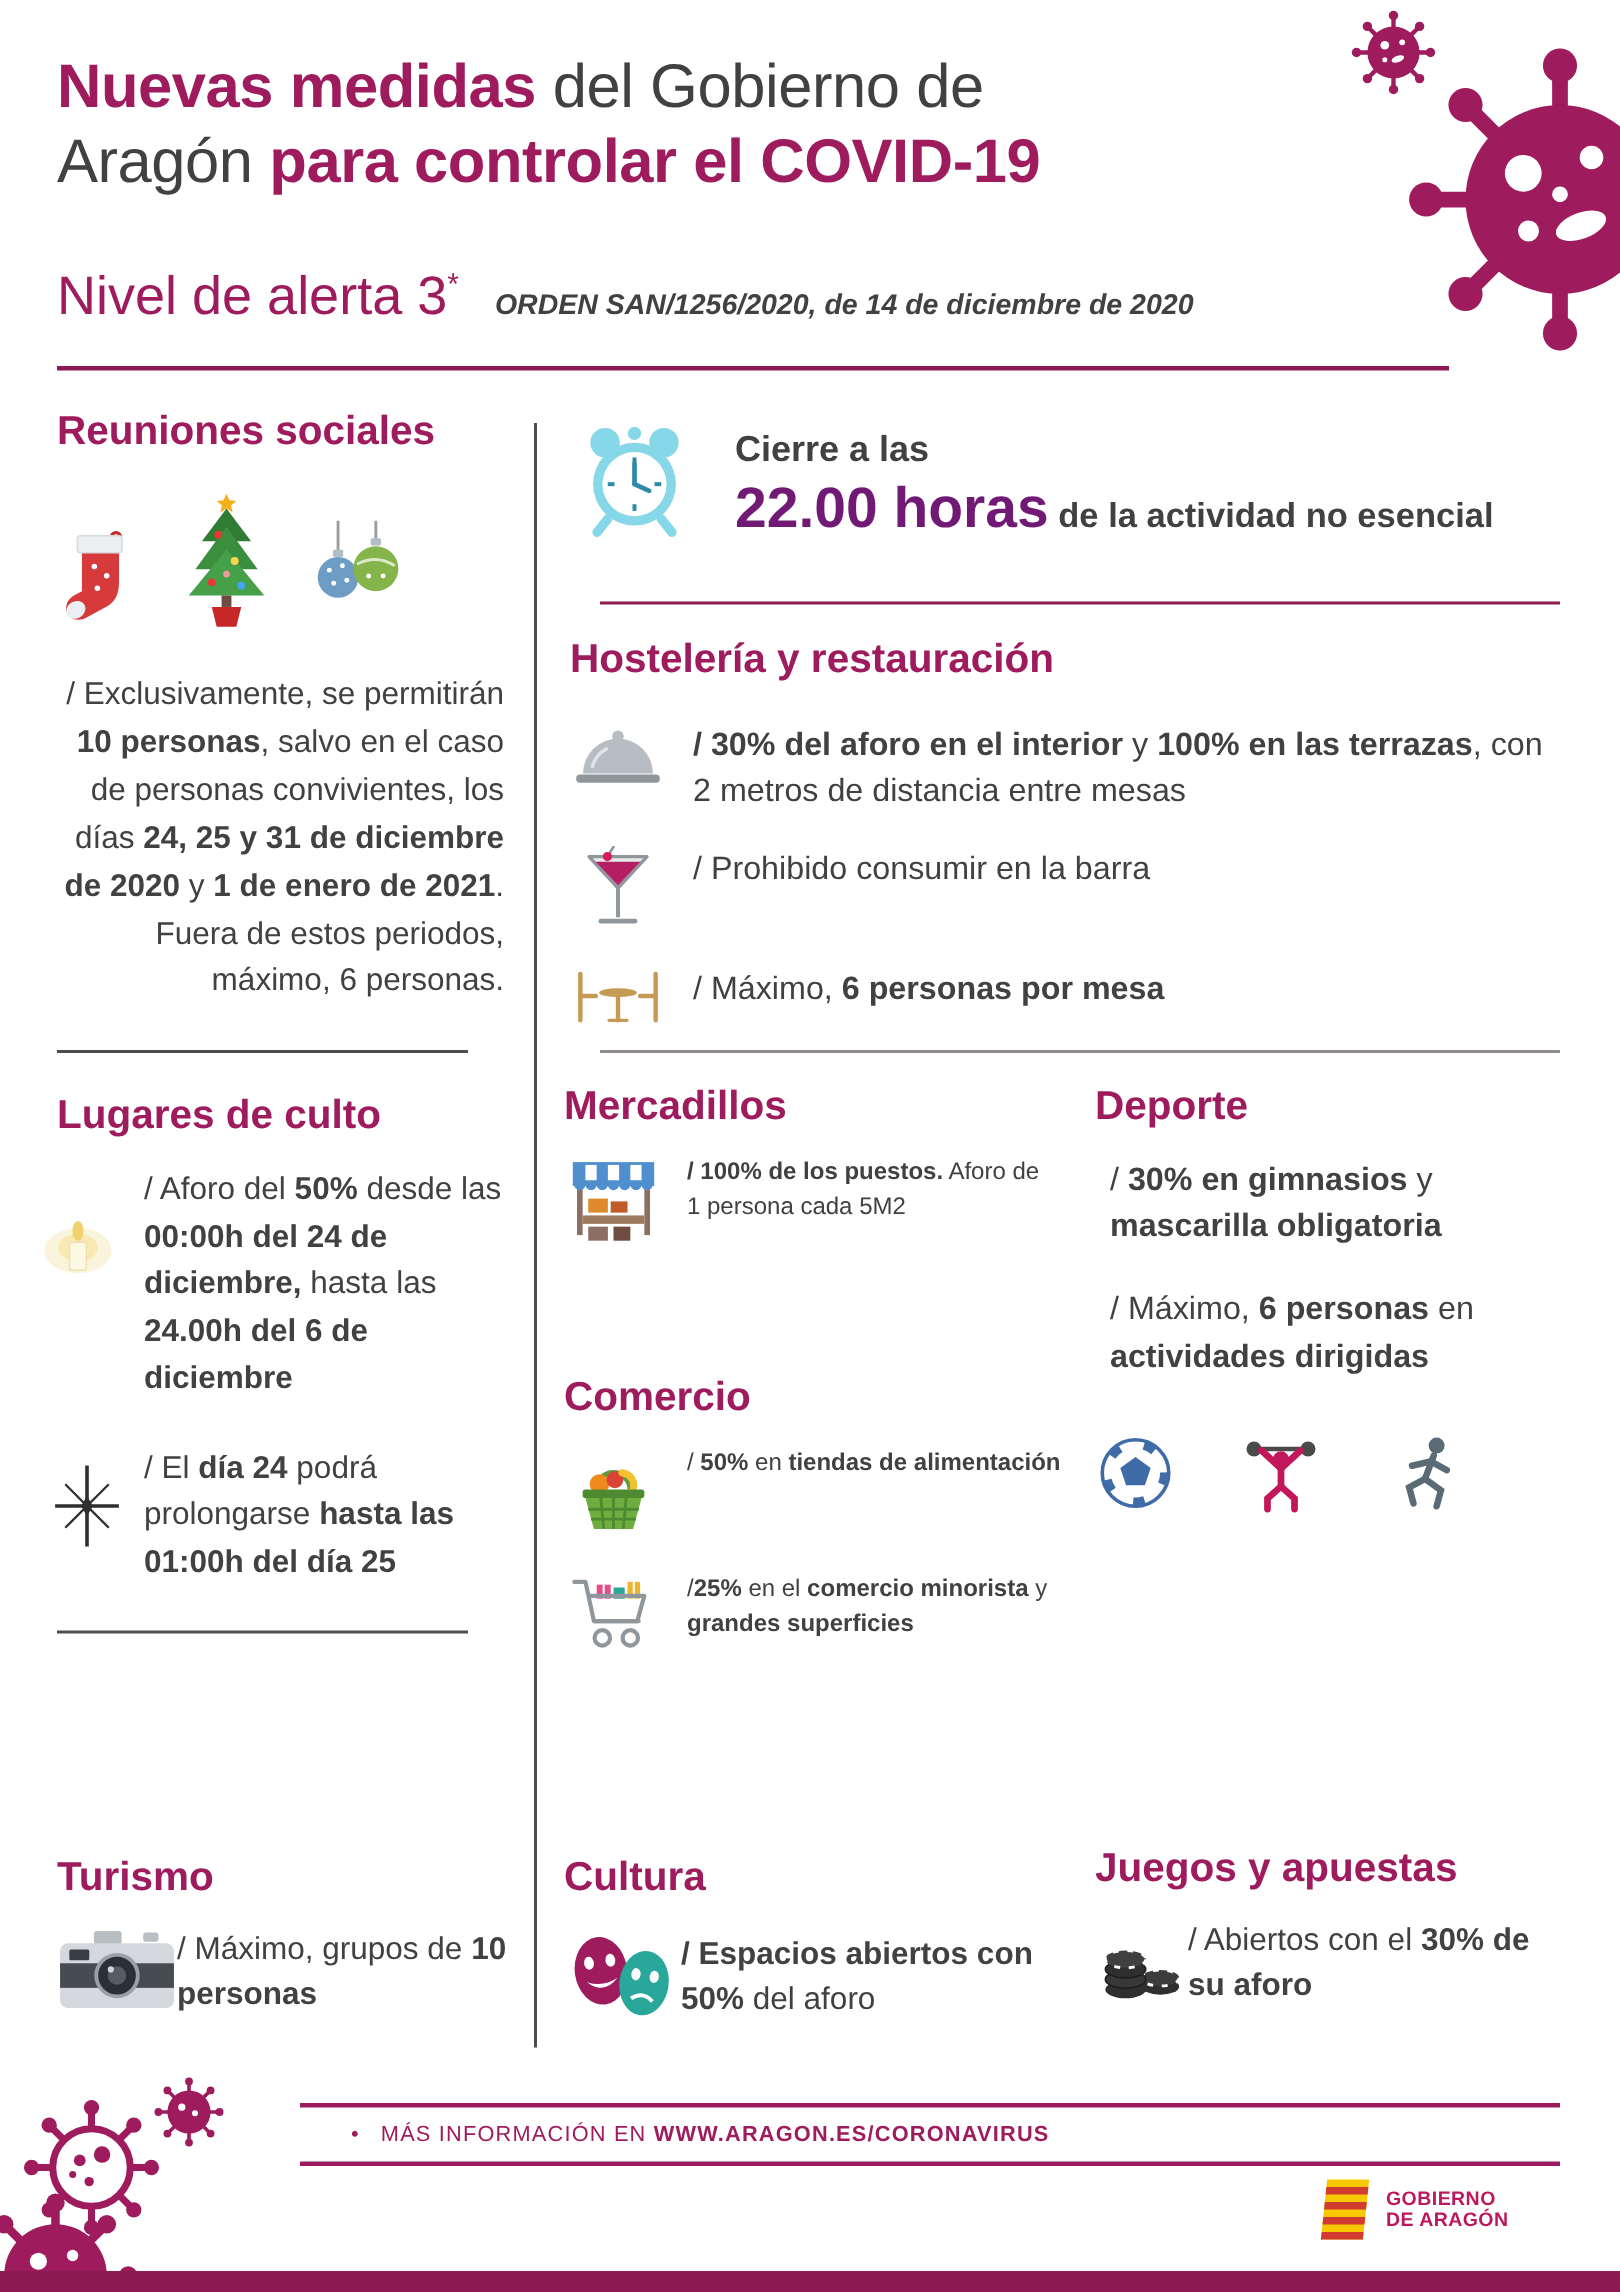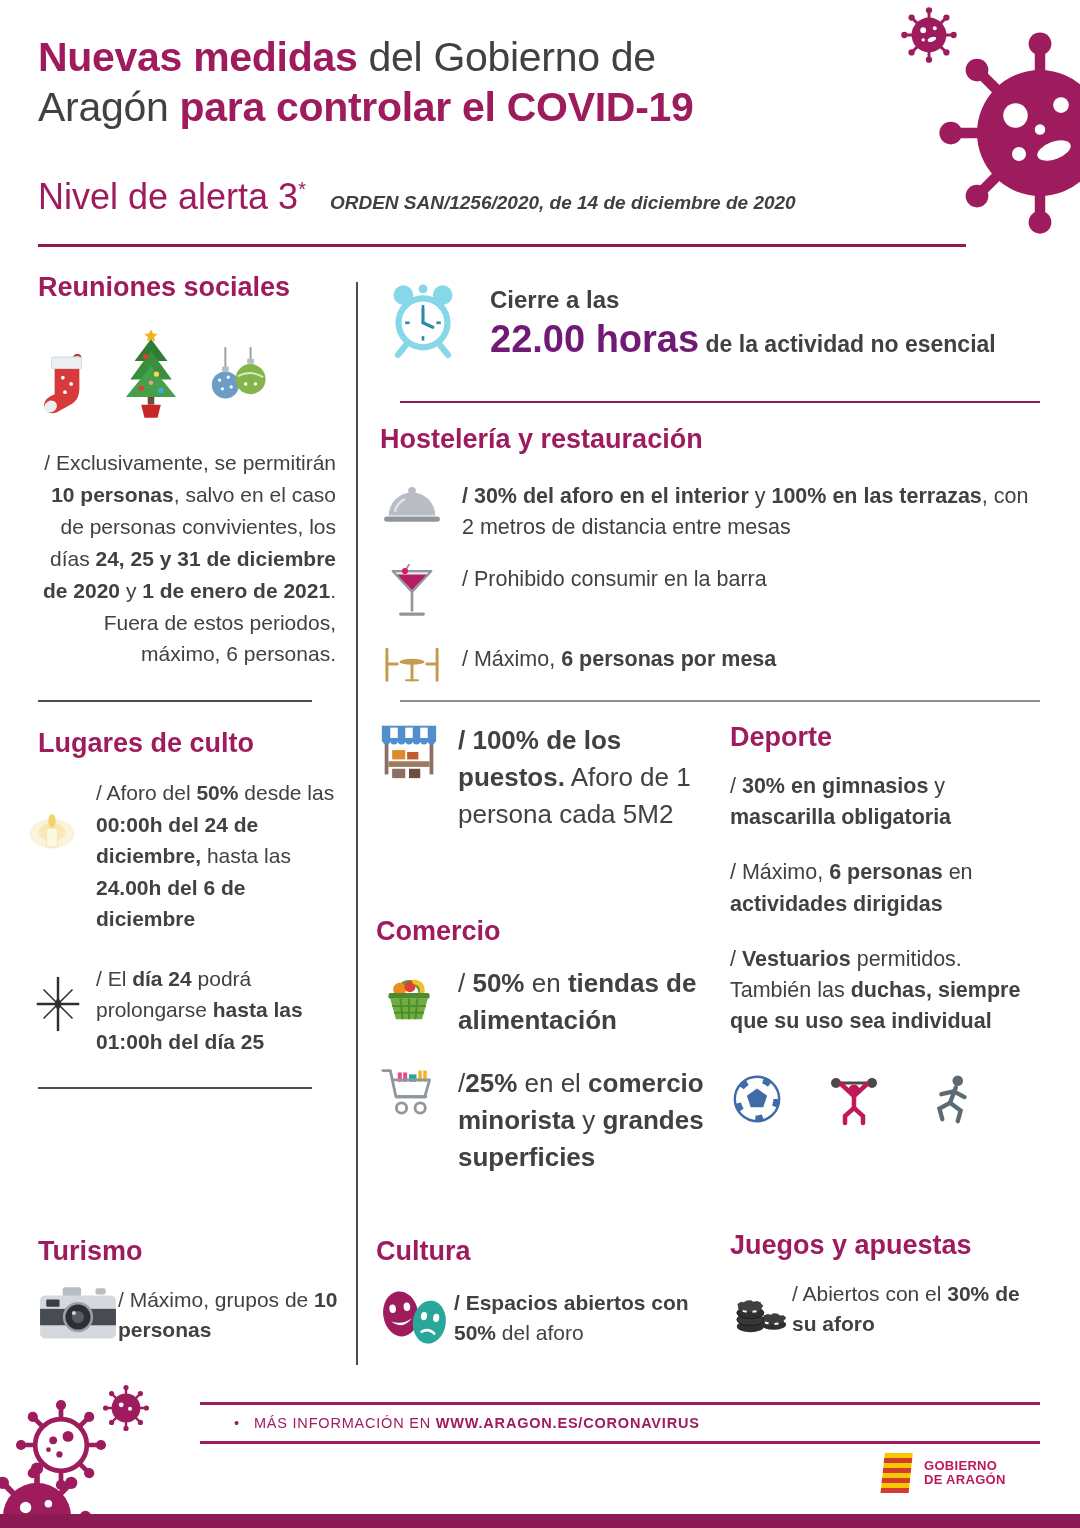--- a/index.html
+++ b/index.html
@@ -64,24 +64,24 @@
   
   .sec-hosteleria { position:absolute; left:380px; top:424px; width:662px; }
   .h-item { display:flex; gap:18px; margin-bottom:22px; align-items:flex-start; }
   .h-icon { width:64px; flex:0 0 64px; display:flex; justify-content:center; }
   .h-item p { margin:0; font-size:21.5px; line-height:1.42; }
 
   .sec-mercadillos { position:absolute; left:376px; top:722px; width:320px; }
   .sec-comercio { position:absolute; left:376px; top:916px; width:332px; }
   .c-item { display:flex; gap:16px; margin-bottom:26px; align-items:flex-start; }
   .c-icon { width:66px; flex:0 0 66px; display:flex; justify-content:center; }
-  .c-item p { margin:0; font-size:26px; line-height:1.42; }
+  .c-item p { margin:0; font-size:16px; line-height:1.42; }
 
   .sec-deporte { position:absolute; left:730px; top:722px; width:316px; }
-  .sec-deporte p { margin:0 0 24px; font-size:21.5px; line-height:1.45; }
+  .sec-deporte p { margin:0 10px 24px; font-size:21.5px; line-height:1.45; }
   .sport-icons { display:flex; gap:42px; margin-top:34px; align-items:center; }
 
   .sec-cultura { position:absolute; left:376px; top:1236px; width:334px; }
   .sec-juegos { position:absolute; left:730px; top:1230px; width:316px; }
 
   
   .footer-info { position:absolute; left:200px; top:1402px; width:840px;
     border-top:3px solid #9e1c5e; border-bottom:3px solid #9e1c5e;
     display:flex; align-items:center; gap:14px; padding:10px 0 10px 34px;
     color:#9e1c5e; font-size:14.5px; letter-spacing:.8px; }
@@ -425,20 +425,21 @@
             </g>
             <ellipse cx="42" cy="23" rx="17" ry="4" fill="#c59a52"></ellipse>
           </svg>
       </span>
       <p><span>/ Máximo, </span><span class="b">6 personas por mesa</span></p>
     </div>
   </section>
   <div class="rule-gray"></div>
 
   <section class="sec-mercadillos">
+    <h2 class="sec-title">Mercadillos</h2>
     <div class="c-item">
       <span class="c-icon icon">
         <svg viewBox="0 0 64 62" style="width:60px;height:58px">
             <rect x="6" y="20" width="4" height="36" fill="#8d6e63"></rect>
             <rect x="54" y="20" width="4" height="36" fill="#8d6e63"></rect>
             <rect x="14" y="30" width="14" height="10" fill="#e08a2e"></rect>
             <rect x="30" y="32" width="12" height="8" fill="#c05b2a"></rect>
             <rect x="10" y="42" width="44" height="6" fill="#9c7a60"></rect>
             <rect x="14" y="50" width="14" height="10" fill="#8d6e63"></rect>
             <rect x="32" y="50" width="12" height="10" fill="#6d4c41"></rect>
@@ -451,21 +452,20 @@
           </svg>
       </span>
       <p><span class="b">/ </span><span class="b">100% de los puestos.</span><span> Aforo de 1 persona cada 5M2</span></p>
     </div>
   </section>
 
   <section class="sec-deporte">
     <h2 class="sec-title" style="">Deporte</h2>
     <p><span>/ </span><span class="b">30% en gimnasios</span><span> y </span><span class="b">mascarilla obligatoria</span></p>
     <p><span>/ Máximo, </span><span class="b">6 personas</span><span> en </span><span class="b">actividades dirigidas</span></p>
-    <p><span>/ </span><span class="b">Vestuarios</span><span> permitidos. También las </span><span class="b">duchas, siempre que su uso sea individual</span></p>
     <div class="sport-icons">
       <span class="icon" style="width:54px;height:54px">
         <svg viewBox="0 0 56 56">
             <circle cx="28" cy="28" r="23" fill="#fff" stroke="#3f6ca6" stroke-width="2.5"></circle>
             <circle cx="28" cy="28" r="20" fill="none" stroke="#3f6ca6" stroke-width="6" stroke-dasharray="8 17"></circle>
             <polygon points="28,17 38.5,24.5 34.5,36.5 21.5,36.5 17.5,24.5" fill="#3f6ca6"></polygon>
           </svg>
       </span>
       <span class="icon" style="width:56px;height:56px">
         <svg viewBox="0 0 56 56">

